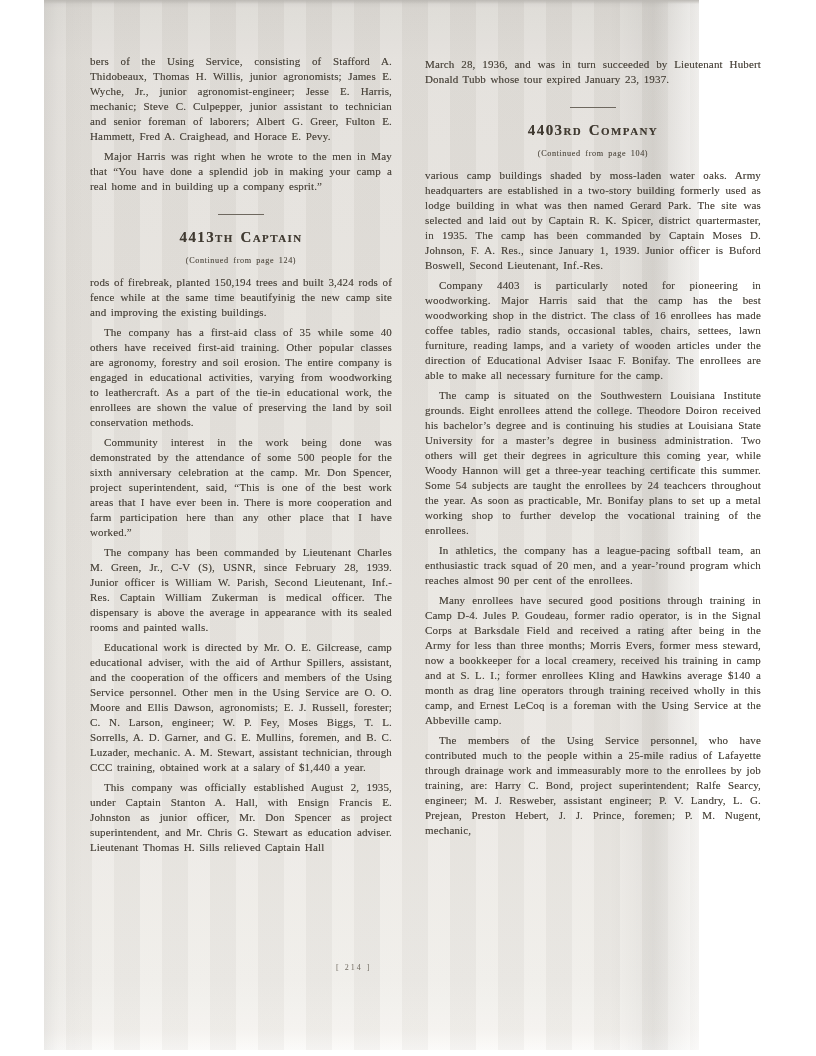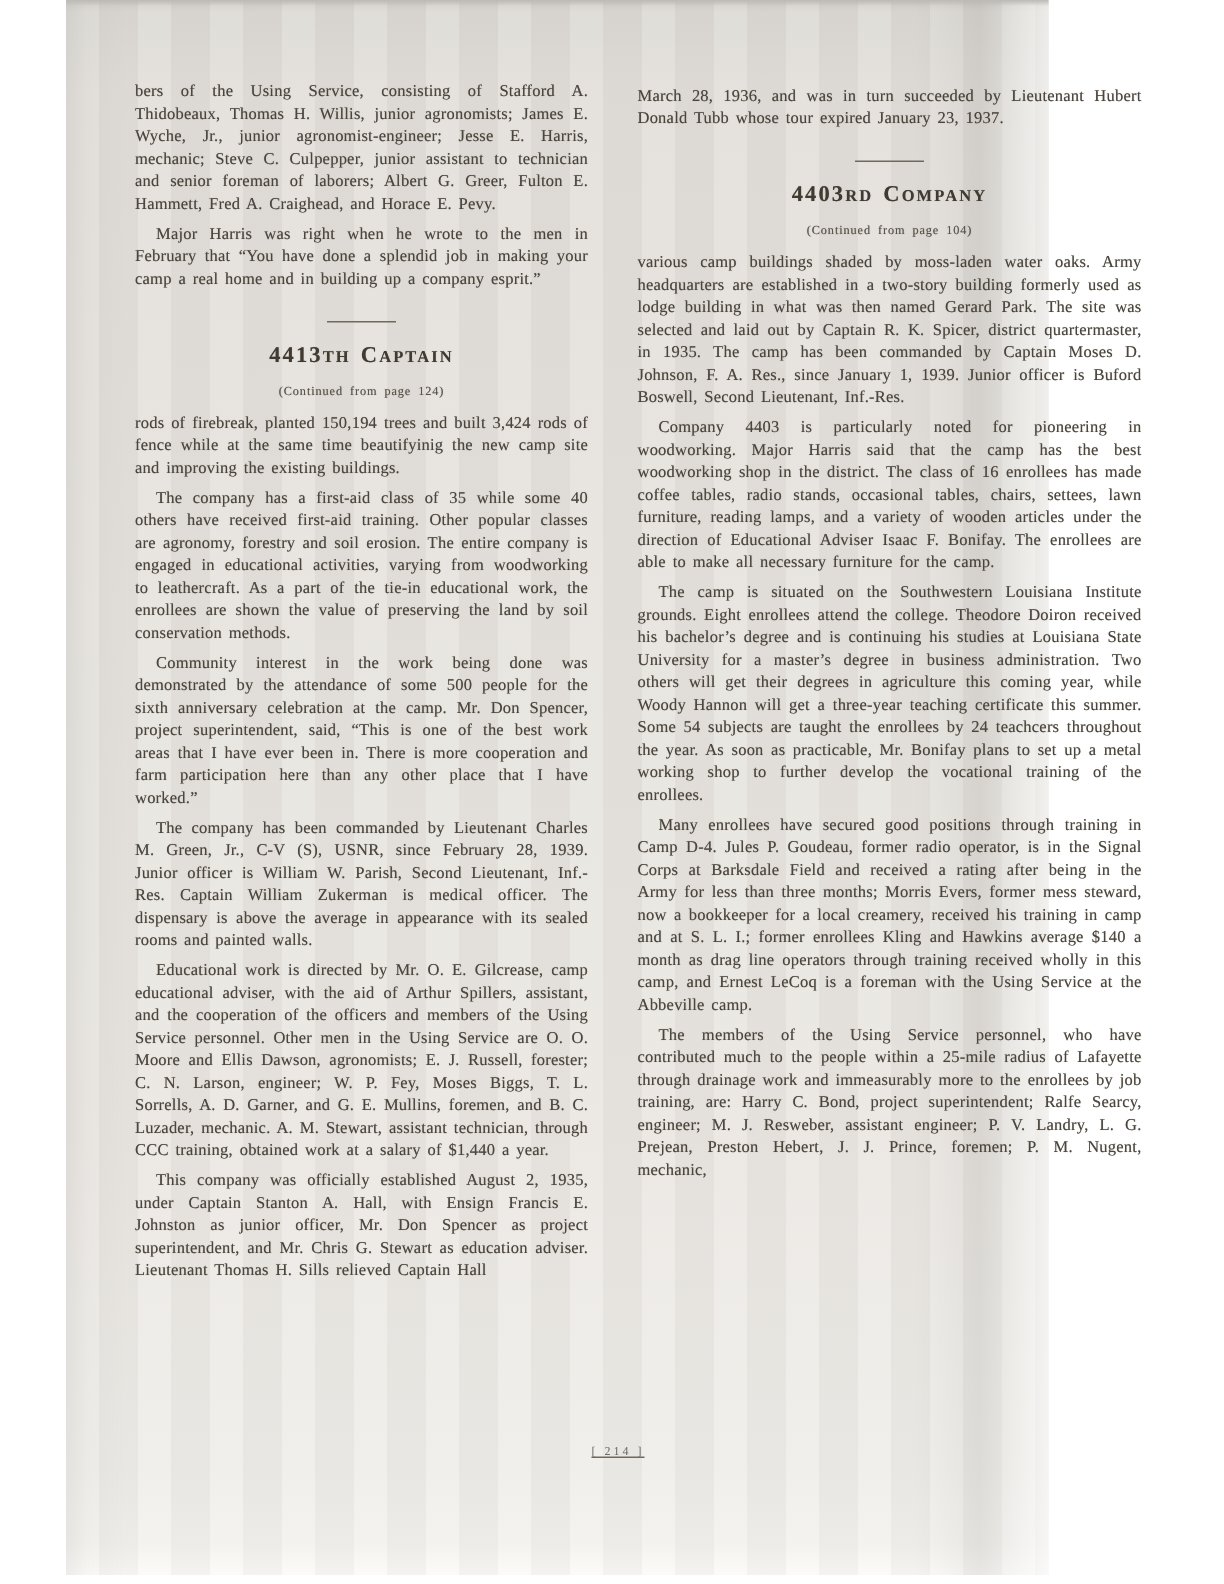--- a/index.html
+++ b/index.html
@@ -44,35 +44,35 @@
     margin:12px;font-size:15px;font-weight:bold;
     font-variant:small-caps;letter-spacing:1.4px;
     color:#403a31;line-height:14px;
   }
   .section-continued{
     font-size:8.2px;color:#5a544a;
     letter-spacing:0.6px;line-height:10px;margin-top:2px;
     word-spacing:2px;
   }
   .folio{
-    position:absolute;left:312px;top:963px;width:112px;
-    text-align:center;font-size:8px;color:#6e6home85f;
-    color:#6f695f;letter-spacing:2px;text-decoration:underline;
+    position:absolute;left:292px;top:963px;width:112px;
+    font-size:8px;color:#6e6home85f;
+    color:#6f695f;letter-spacing:2px;
   }
 </style>
 </head>
 <body>
 
 <div class="scan">
   <div class="scan-top-edge"></div>
   <div class="content">
 
     <div class="col col-left">
       <p class="noindent">bers of the Using Service, consisting of Stafford A. Thidobeaux, Thomas H. Willis, junior agronomists; James E. Wyche, Jr., junior agronomist-engineer; Jesse E. Harris, mechanic; Steve C. Culpepper, junior assistant to technician and senior foreman of laborers; Albert G. Greer, Fulton E. Hammett, Fred A. Craighead, and Horace E. Pevy.</p>
-      <p>Major Harris was right when he wrote to the men in February that “You have done a splendid job in making your camp a real home and in building up a company esprit.”</p>
+      <p>Major Harris was right when he wrote to the men in May that “You have done a splendid job in making your camp a real home and in building up a company esprit.”</p>
 
       <div class="section-head">
         <div class="rule"></div>
         <h2 class="section-title">4413th Captain</h2>
         <div class="section-continued">(Continued from page 124)</div>
       </div>
 
       <p class="noindent">rods of firebreak, planted 150,194 trees and built 3,424 rods of fence while at the same time beautifyinig the new camp site and improving the existing buildings.</p>
       <p>The company has a first-aid class of 35 while some 40 others have received first-aid training.  Other popular classes are agronomy, forestry and soil erosion.  The entire company is engaged in educational activities, varying from woodworking to leathercraft.  As a part of the tie-in educational work, the enrollees are shown the value of preserving the land by soil conservation methods.</p>
       <p>Community interest in the work being done was demonstrated by the attendance of some 500 people for the sixth anniversary celebration at the camp.  Mr. Don Spencer, project superintendent, said, “This is one of the best work areas that I have ever been in.  There is more cooperation and farm participation here than any other place that I have worked.”</p>
@@ -86,19 +86,20 @@
 
       <div class="section-head">
         <div class="rule"></div>
         <h2 class="section-title">4403rd Company</h2>
         <div class="section-continued">(Continued from page 104)</div>
       </div>
 
       <p class="noindent">various camp buildings shaded by moss-laden water oaks. Army headquarters are established in a two-story building formerly used as lodge building in what was then named Gerard Park.  The site was selected and laid out by Captain R. K. Spicer, district quartermaster, in 1935.  The camp has been commanded by Captain Moses D. Johnson, F. A. Res., since January 1, 1939.  Junior officer is Buford Boswell, Second Lieutenant, Inf.-Res.</p>
       <p>Company 4403 is particularly noted for pioneering in woodworking.  Major Harris said that the camp has the best woodworking shop in the district.  The class of 16 enrollees has made coffee tables, radio stands, occasional tables, chairs, settees, lawn furniture, reading lamps, and a variety of wooden articles under the direction of Educational Adviser Isaac F. Bonifay.  The enrollees are able to make all necessary furniture for the camp.</p>
       <p>The camp is situated on the Southwestern Louisiana Institute grounds.  Eight enrollees attend the college. Theodore Doiron received his bachelor’s degree and is continuing his studies at Louisiana State University for a master’s degree in business administration.  Two others will get their degrees in agriculture this coming year, while Woody Hannon will get a three-year teaching certificate this summer.  Some 54 subjects are taught the enrollees by 24 teachcers throughout the year.  As soon as practicable, Mr. Bonifay plans to set up a metal working shop to further develop the vocational training of the enrollees.</p>
+      <p>In athletics, the company has a league-pacing softball team, an enthusiastic track squad of 20 men, and a year-’round program which reaches almost 90 per cent of the enrollees.</p>
       <p>Many enrollees have secured good positions through training in Camp D-4.  Jules P. Goudeau, former radio operator, is in the Signal Corps at Barksdale Field and received a rating after being in the Army for less than three months; Morris Evers, former mess steward, now a bookkeeper for a local creamery, received his training in camp and at S. L. I.; former enrollees Kling and Hawkins average $140 a month as drag line operators through training received wholly in this camp, and Ernest LeCoq is a foreman with the Using Service at the Abbeville camp.</p>
       <p>The members of the Using Service personnel, who have contributed much to the people within a 25-mile radius of Lafayette through drainage work and immeasurably more to the enrollees by job training, are: Harry C. Bond, project superintendent; Ralfe Searcy, engineer; M. J. Resweber, assistant engineer; P. V. Landry, L. G. Prejean, Preston Hebert, J. J. Prince, foremen; P. M. Nugent, mechanic,</p>
     </div>
 
     <div class="folio">[ 214 ]</div>
   </div>
 </div>
 
 </body></html>

